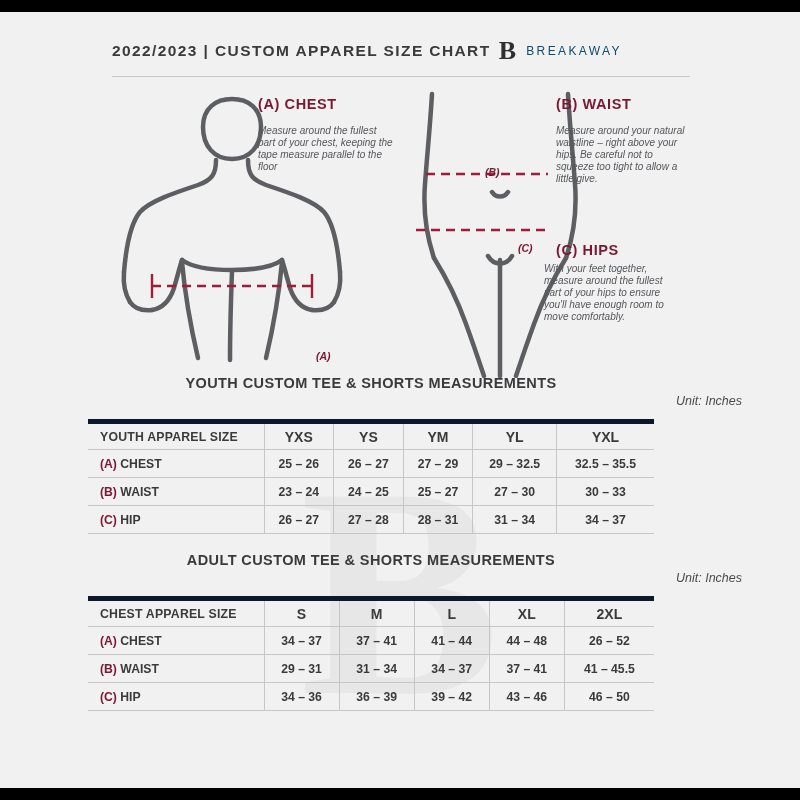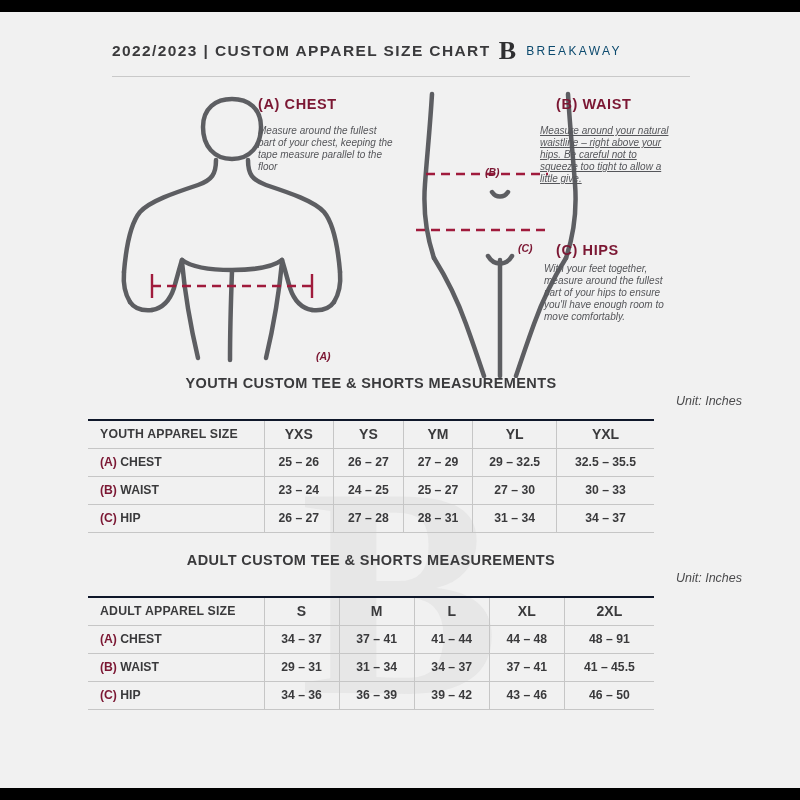--- a/index.html
+++ b/index.html
@@ -137,21 +137,21 @@
   td, th {
     border-right: 1px solid #c6c6c6;
     border-bottom: 1px solid #c6c6c6;
     height: 28px;
     font-size: 12.2px;
     color: #3a3a3c;
     font-weight: bold;
     text-align: center;
     padding: 0 4px;
   }
-  thead th { border-top: 2px solid #0f172a; }
+  thead th { border-top: 5px solid #0f172a; }
   tr > *:last-child { border-right: none; }
   tr > *:first-child {
     border-left: none;
     text-align: left;
     padding-left: 12px;
     width: 176px;
   }
   thead th:first-child {
     font-weight: bold;
     font-size: 12.3px;
@@ -226,21 +226,21 @@
 
         <svg class="fig-svg" style="left:400px; top:4px;" width="200" height="290" viewBox="0 0 200 290">
           <line x1="16" y1="142" x2="148" y2="142" stroke="#a01b3c" stroke-width="2.4" stroke-dasharray="9,6"></line>
         </svg>
         <div class="label-tag" style="left:518px; top:158px;">(C)</div>
 
         <div class="callout-title" style="left:258px; top:12px;">(A) CHEST</div>
         <div class="callout-body" style="left:258px; top:33px; width:135px;">Measure around the fullest part of your chest, keeping the tape measure parallel to the floor</div>
 
         <div class="callout-title" style="left:556px; top:12px;">(B) WAIST</div>
-        <div class="callout-body" style="left:540px; top:33px; width:132px;text-decoration:underline;">Measure around your natural waistline – right above your hips. Be careful not to squeeze too tight to allow a little give.</div>
+        <div class="callout-body" style="left:556px; top:33px; width:132px;">Measure around your natural waistline – right above your hips. Be careful not to squeeze too tight to allow a little give.</div>
 
         <div class="callout-title" style="left:556px; top:158px;">(C) HIPS</div>
         <div class="callout-body" style="left:544px; top:171px; width:132px;">With your feet together, measure around the fullest part of your hips to ensure you'll have enough room to move comfortably.</div>
       </div>
 
       <div class="section" style="top:363px;">
         <div class="tbl-title">YOUTH CUSTOM TEE &amp; SHORTS MEASUREMENTS</div>
         <div class="tbl-unit">Unit: Inches</div>
         <table>
           <thead>
@@ -281,36 +281,36 @@
           </tbody>
         </table>
       </div>
 
       <div class="section" style="top:540px;">
         <div class="tbl-title">ADULT CUSTOM TEE &amp; SHORTS MEASUREMENTS</div>
         <div class="tbl-unit">Unit: Inches</div>
         <table>
           <thead>
             <tr>
-              <th>ADULT APPAREL SIZE</th>
+              <th>CHEST APPAREL SIZE</th>
               <th>S</th>
               <th>M</th>
               <th>L</th>
               <th>XL</th>
               <th>2XL</th>
             </tr>
           </thead>
           <tbody>
             <tr>
               <td><span class="mk">(A)</span> <span>CHEST</span></td>
               <td>34 – 37</td>
               <td>37 – 41</td>
               <td>41 – 44</td>
               <td>44 – 48</td>
-              <td>48 – 91</td>
+              <td>26 – 52</td>
             </tr>
             <tr>
               <td><span class="mk">(B)</span> <span>WAIST</span></td>
               <td>29 – 31</td>
               <td>31 – 34</td>
               <td>34 – 37</td>
               <td>37 – 41</td>
               <td>41 – 45.5</td>
             </tr>
             <tr>

